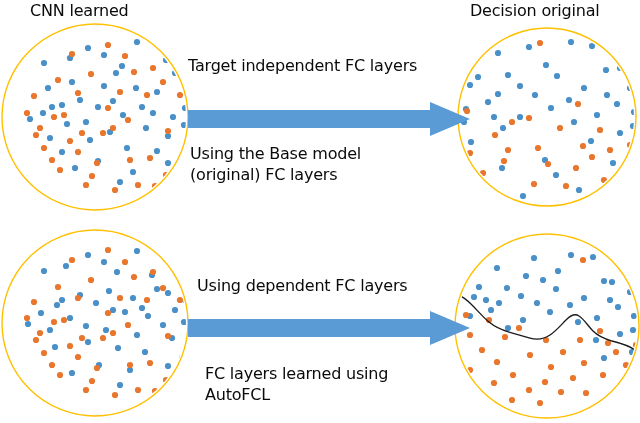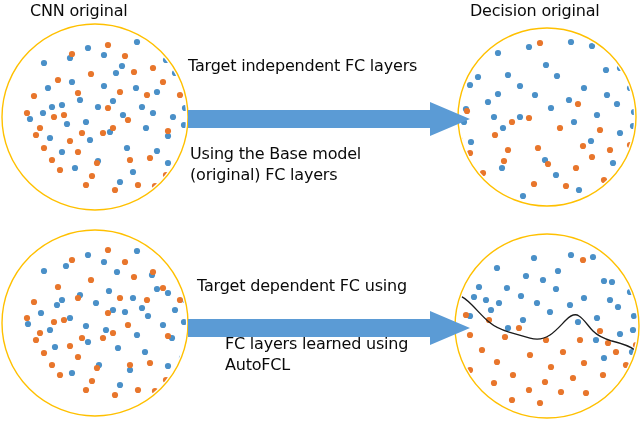--- a/index.html
+++ b/index.html
@@ -36,21 +36,21 @@
     position: absolute;
     font-size: 16px;
     line-height: 21px;
     color: #0a0a0a;
     white-space: pre-line;
     letter-spacing: -0.2px;
   }
   .lab-top-above  { left: 188px; top: 55px; }
   .lab-top-below  { left: 190px; top: 143px; }
   .lab-bot-above  { left: 197px; top: 275px; }
-  .lab-bot-below  { left: 205px; top: 333px; margin-left: 20px; }
+  .lab-bot-below  { left: 205px; top: 363px; }
 
   svg.art {
     position: absolute;
     left: 0; top: 0;
     width: 640px;
     height: 423px;
     overflow: visible;
   }
   .dot-blue   { fill: #4A90C8; }
   .dot-orange { fill: #E8762C; }
@@ -400,24 +400,24 @@
       <path class="boundary" id="path-tr" d="M 455,323 C 463,318 468,320 472,326 C 476,333 482,337 487,331 C 490,327 492,320 496,320 C 500,320 502,327 506,329 C 512,332 520,330 528,328 C 534,327 540,326 546,325 C 552,324 557,321 562,317 C 566,314 570,312 574,315 C 578,318 580,325 585,327 C 590,329 594,326 597,321 C 600,316 601,309 600,302 C 599,296 598,290 601,287 C 605,283 610,286 611,292 C 612,299 611,307 612,314 C 613,321 616,326 621,328 C 626,330 630,327 633,322 C 636,317 637,310 635,304 C 633,298 629,295 626,297 C 623,299 623,304 626,307 C 629,310 634,311 638,309"></path>
     </g>
     <g clip-path="url(#clip-br)">
       <path class="boundary" id="path-br" d="M 452,293 C 460,294 466,299 472,305 C 478,311 483,317 489,322 C 495,327 502,330 509,332 C 516,334 523,336 530,338 C 537,340 544,339 550,335 C 556,331 561,325 566,320 C 570,316 575,313 579,316 C 584,319 588,326 593,331 C 598,336 605,339 612,341 C 620,343 628,345 635,350 C 640,354 643,358 645,363"></path>
     </g>
 
     <polygon class="arrow-body" id="arrow-top" points="188,110 430,110 430,102 470,119 430,136 430,128 188,128"></polygon>
     <polygon class="arrow-body" id="arrow-bottom" points="188,319 430,319 430,311 470,328 430,345 430,337 188,337"></polygon>
   </svg>
 
-  <div class="caption cap-cnn">CNN original</div>
+  <div class="caption cap-cnn">CNN learned</div>
   <div class="caption cap-decision">Decision original</div>
 
   <div class="label-block lab-top-above">Target independent FC layers</div>
   <div class="label-block lab-top-below">Using the Base model
 (original) FC layers</div>
 
-  <div class="label-block lab-bot-above">Target dependent FC using</div>
+  <div class="label-block lab-bot-above">Using dependent FC layers</div>
   <div class="label-block lab-bot-below">FC layers learned using
 AutoFCL</div>
 
 </div>
 
 </body></html>

